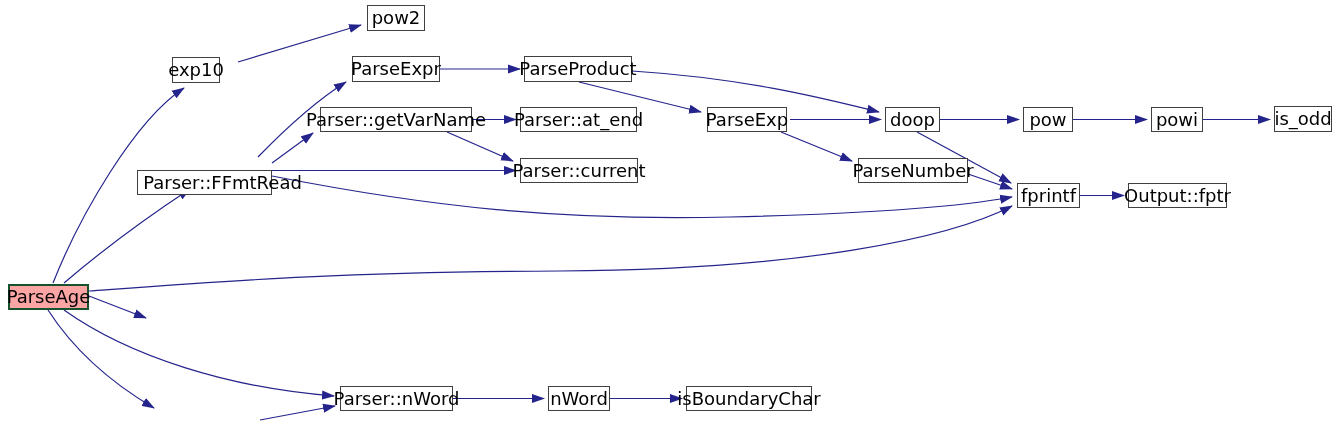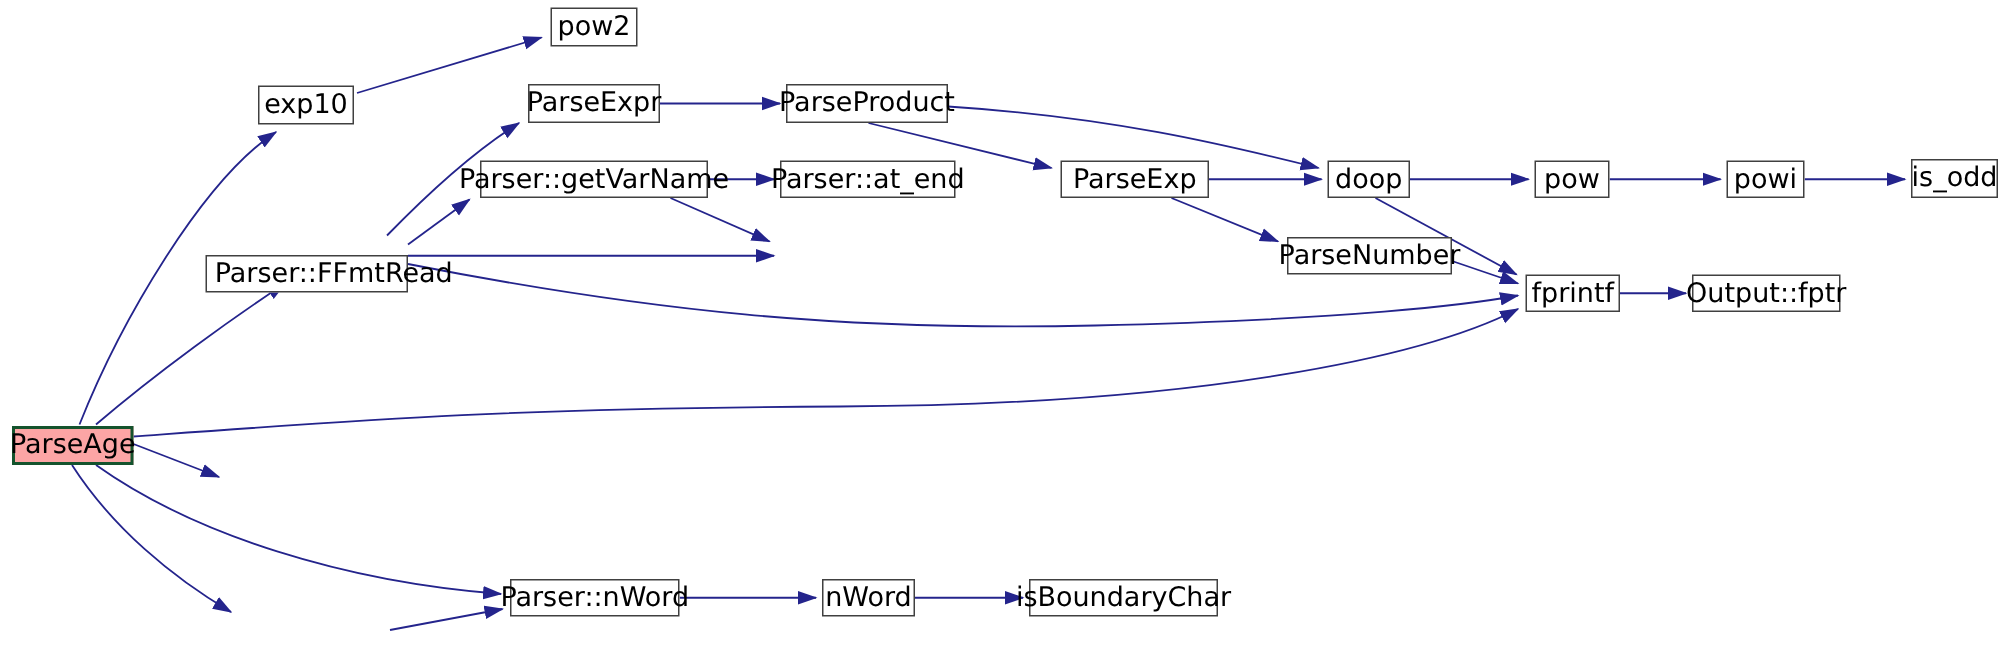--- a/index.html
+++ b/index.html
@@ -75,55 +75,58 @@
       <path d="M 1080,195.5 L 1124,195.5" fill="none" stroke="#24248c" stroke-width="1.2" marker-end="url(#arrowhead)"></path>
       <path d="M 1073,119.5 L 1147,119.5" fill="none" stroke="#24248c" stroke-width="1.2" marker-end="url(#arrowhead)"></path>
       <path d="M 1203,119.5 L 1270,119.5" fill="none" stroke="#24248c" stroke-width="1.2" marker-end="url(#arrowhead)"></path>
       <path d="M 453,398.5 L 544,398.5" fill="none" stroke="#24248c" stroke-width="1.2" marker-end="url(#arrowhead)"></path>
       <path d="M 610,398.5 L 682,398.5" fill="none" stroke="#24248c" stroke-width="1.2" marker-end="url(#arrowhead)"></path>
       <path d="M 260,420 L 335,406" fill="none" stroke="#24248c" stroke-width="1.2" marker-end="url(#arrowhead)"></path>
     </svg>
     <div class="node root" style="left: 8px; top: 284px; width: 81px; height: 26px;">
       <span>ParseAge</span>
     </div>
-    <div class="node" style="left: 172px; top: 57px; width: 64px; height: 26px;">
+    <div class="node" style="left: 172px; top: 57px; width: 48px; height: 26px;">
       <span>exp10</span>
     </div>
     <div class="node" style="left: 367px; top: 5px; width: 58px; height: 26px;">
       <span>pow2</span>
     </div>
     <div class="node" style="left: 352px; top: 56px; width: 88px; height: 26px;">
       <span>ParseExpr</span>
     </div>
     <div class="node" style="left: 524px; top: 56px; width: 108px; height: 26px;">
       <span>ParseProduct</span>
     </div>
     <div class="node" style="left: 320px; top: 107px; width: 152px; height: 25px;">
       <span>Parser::getVarName</span>
     </div>
     <div class="node" style="left: 520px; top: 107px; width: 117px; height: 25px;">
       <span>Parser::at_end</span>
     </div>
-    <div class="node" style="left: 707px; top: 107px; width: 99px; height: 25px;">
+    <div class="node" style="left: 707px; top: 107px; width: 80px; height: 25px;">
       <span>ParseExp</span>
     </div>
     <div class="node" style="left: 885px; top: 107px; width: 55px; height: 25px;">
       <span>doop</span>
     </div>
     <div class="node" style="left: 1023px; top: 107px; width: 50px; height: 25px;">
       <span>pow</span>
     </div>
     <div class="node" style="left: 1151px; top: 107px; width: 52px; height: 25px;">
       <span>powi</span>
     </div>
     <div class="node" style="left: 1274px; top: 106px; width: 58px; height: 26px;">
       <span>is_odd</span>
     </div>
     <div class="node" style="left: 137px; top: 170px; width: 135px; height: 25px; padding-left: 36px;">
       <span>Parser::FFmtRead</span>
+    </div>
+    <div class="node" style="left: 520px; top: 158px; width: 118px; height: 25px;">
+      <span>Parser::current</span>
     </div>
     <div class="node" style="left: 858px; top: 158px; width: 110px; height: 25px;">
       <span>ParseNumber</span>
     </div>
     <div class="node" style="left: 1017px; top: 183px; width: 63px; height: 25px;">
       <span>fprintf</span>
     </div>
     <div class="node" style="left: 1128px; top: 183px; width: 99px; height: 25px;">
       <span>Output::fptr</span>
     </div>

